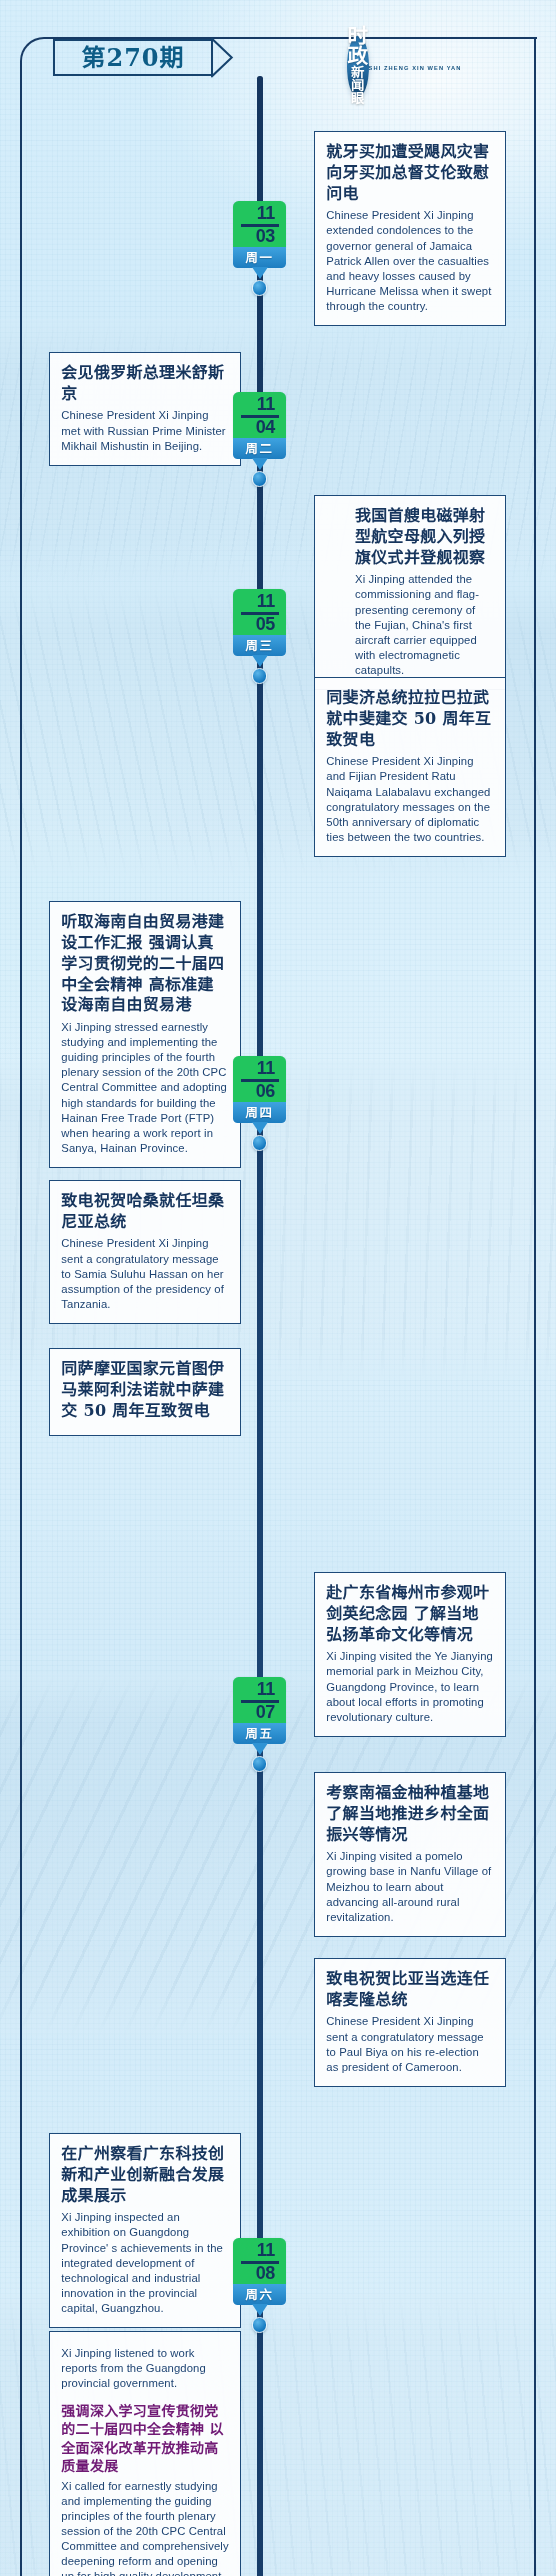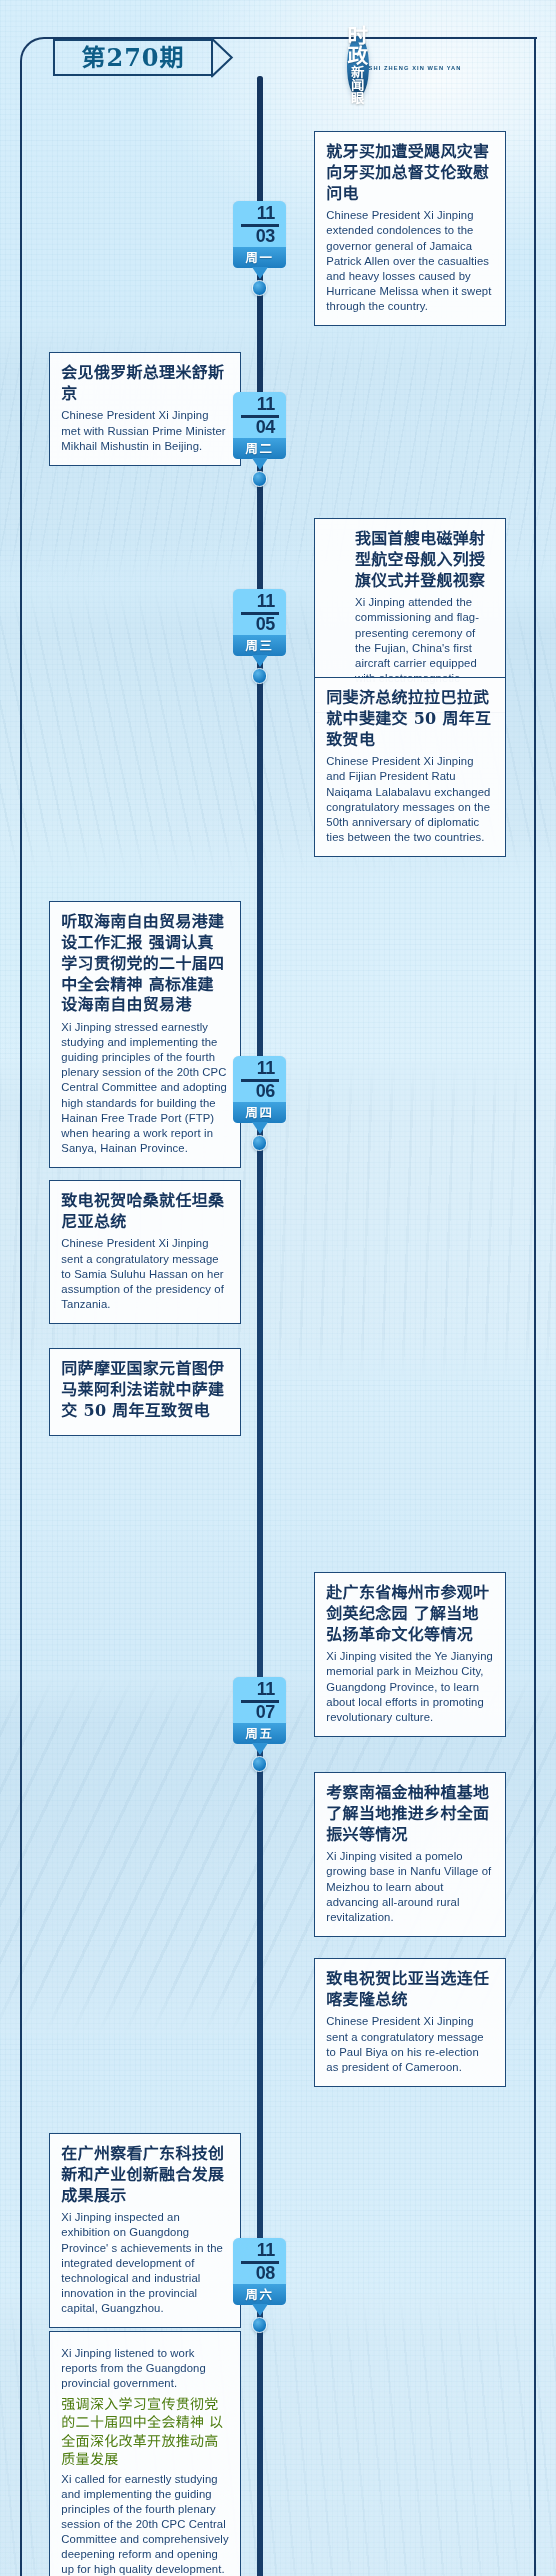--- a/index.html
+++ b/index.html
@@ -127,31 +127,31 @@
     font-family:"DejaVu Serif","Liberation Serif",serif;
     font-weight:bold; font-size:16px; line-height:1.30;
     color:#16355d; letter-spacing:0.3px; margin-bottom:2.1px;
   }
   .cbody{
     font-size:11.3px; line-height:1.34; color:#1d4372;
     letter-spacing:0.1px; margin-top:3.6px;
   }
   .ctitle2{
     font-family:"DejaVu Serif","Liberation Serif",serif;
-    font-weight:normal; font-size:14px; line-height:1.30;
-    color:#4d7c0f; letter-spacing:0.3px; margin-top:4px;
+    font-weight:bold; font-size:14px; line-height:1.30;
+    color:#701a75; letter-spacing:0.3px; margin-top:11px;
   }
 
   
   .datemark{
     position:absolute; left:233px; width:53px; z-index:7;
     display:flex; flex-direction:column; align-items:center;
   }
   .dm-top{
-    width:53px; background:#7dd3fc; border-radius:5.7px 5.7px 0 0;
+    width:53px; background:#22c55e; border-radius:5.7px 5.7px 0 0;
     padding:4.1px 0 2.1px 0; display:flex; flex-direction:column; align-items:center;
     box-shadow:0 0.5px 1.5px rgba(25,70,115,.13);
   }
   .dm-mm{
     font-size:18px; font-weight:bold; color:#12365e; line-height:.96;
     letter-spacing:-0.5px; padding-right:1px; margin-left:13.4px;
   }
   .dm-rule{width:38px; height:2.1px; background:#12365e; margin:2.1px 0 1px 0;}
   .dm-dd{
     font-size:18px; font-weight:bold; color:#12365e; line-height:.96;
@@ -237,21 +237,21 @@
     <div class="datemark" style="top: 392px;">
       <div class="dm-top">
         <div class="dm-mm">11</div>
         <div class="dm-rule"></div>
         <div class="dm-dd">04</div>
       </div>
       <div class="dm-bot">周二</div>
       <div class="dm-tip"></div>
       <div class="dm-dot"></div>
     </div>
-    <div class="card right" style="top: 518px; padding-left: 40px;">
+    <div class="card right" style="top: 495px; padding-left: 40px;">
       <div class="ctitle">我国首艘电磁弹射型航空母舰入列授旗仪式并登舰视察</div>
       <div class="cbody">Xi Jinping attended the commissioning and flag-presenting ceremony of the Fujian, China's first aircraft carrier equipped with electromagnetic catapults.</div>
     </div>
     <div class="card right" style="top: 677px;">
       <div class="ctitle">同斐济总统拉拉巴拉武就中斐建交 50 周年互致贺电</div>
       <div class="cbody">Chinese President Xi Jinping and Fijian President Ratu Naiqama Lalabalavu exchanged congratulatory messages on the 50th anniversary of diplomatic ties between the two countries.</div>
     </div>
     <div class="datemark" style="top: 589px;">
       <div class="dm-top">
         <div class="dm-mm">11</div>

